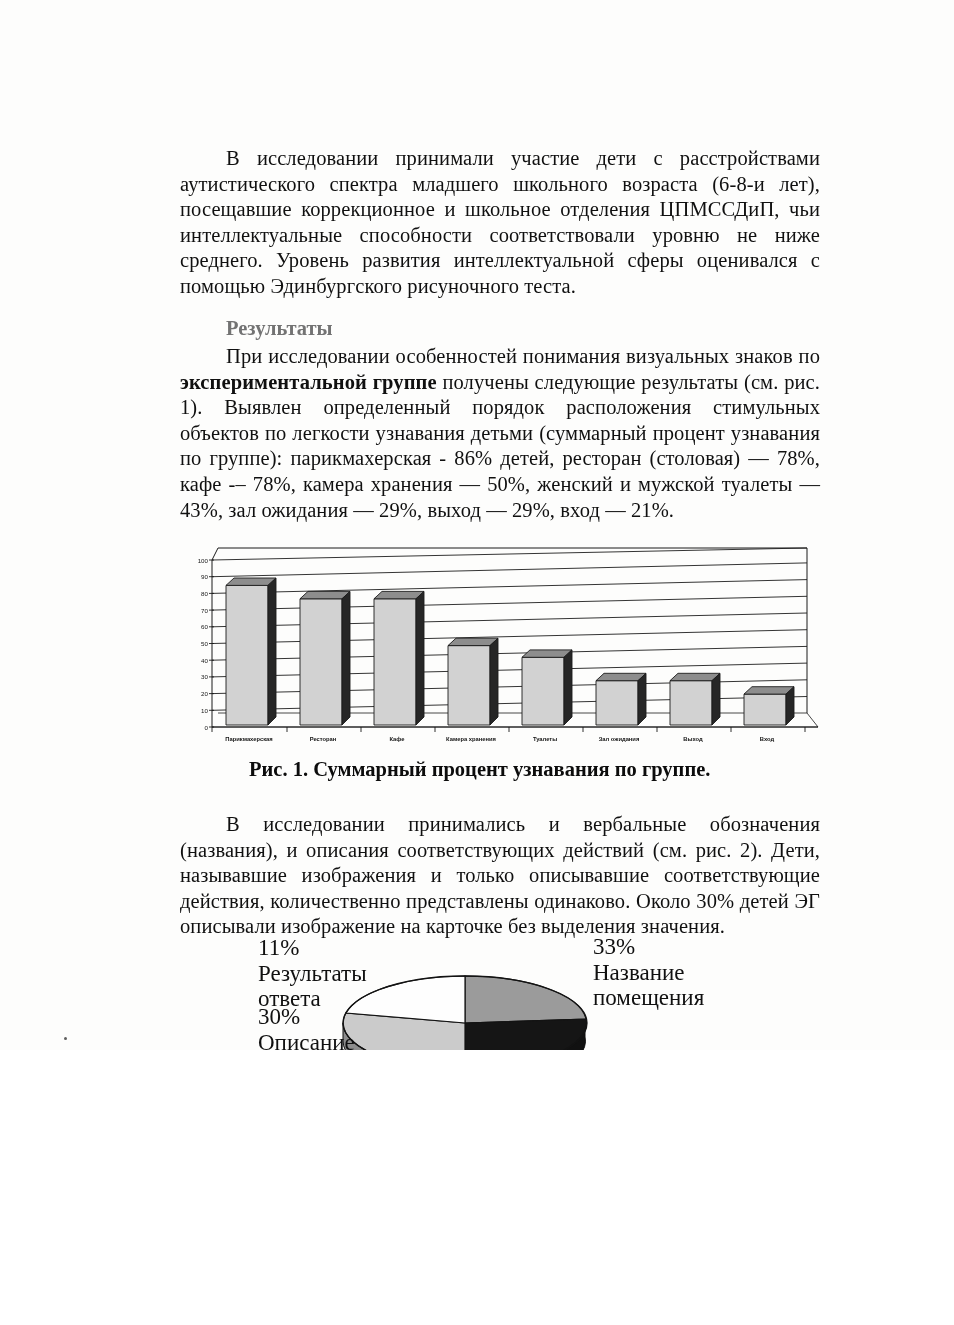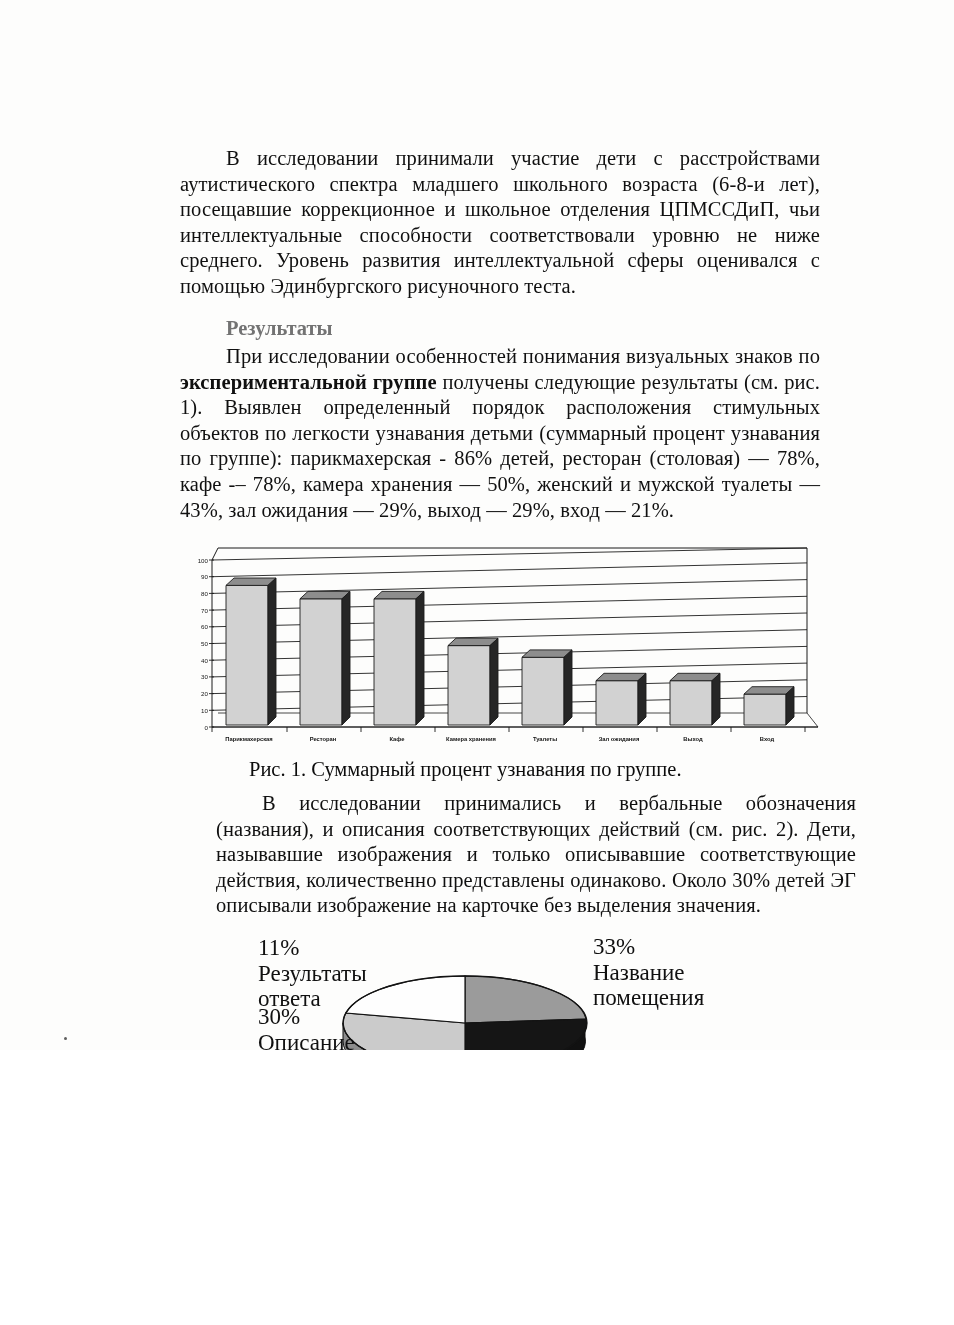--- a/index.html
+++ b/index.html
@@ -36,21 +36,21 @@
     left: 226px;
     font-size: 20.5px;
     font-weight: bold;
     line-height: 25.6px;
     color: #737373;
   }
 
   .figcaption {
     position: absolute;
     font-size: 20.5px;
-    font-weight: normal;
+    font-weight: bold;
     color: #0c0c0c;
     white-space: nowrap;
     text-align: right;
   }
 
   .pagenum {
     position: absolute;
     right: 131px;
     top: 1180px;
     font-size: 24px;
@@ -247,21 +247,21 @@
         <text x="355" y="201">Туалеты</text>
         <text x="429" y="201">Зал ожидания</text>
         <text x="503" y="201">Выход</text>
         <text x="577" y="201">Вход</text>
       </g>
     </svg>
   </div>
 
   <div class="figcaption" style="left:249px; top:758px;">Рис. 1. Суммарный процент узнавания по группе.</div>
 
-  <div class="textblock indent" style="top:791px;margin-left:36px;">
+  <div class="textblock indent" style="top:812px;">
     <p>В исследовании принимались и вербальные обозначения (названия), и описания соответствующих действий (см. рис. 2). Дети, называвшие изображения и только описывавшие соответствующие действия, количественно представлены одинаково. Около 30% детей ЭГ описывали изображение на карточке без выделения значения.</p>
   </div>
 
   <div class="piechart">
     <svg width="258" height="132" viewBox="0 0 258 132">
 
       <path d="M 129 66 L 249 62 A 122 47 0 0 1 129 113 Z" fill="#151515" stroke="#101010" stroke-width="1"></path>
 
       <path d="M 7 66 A 122 47 0 0 0 129 113 L 129 131 A 122 47 0 0 1 7 84 Z" fill="#8c8c8c" stroke="#101010" stroke-width="1"></path>
 

